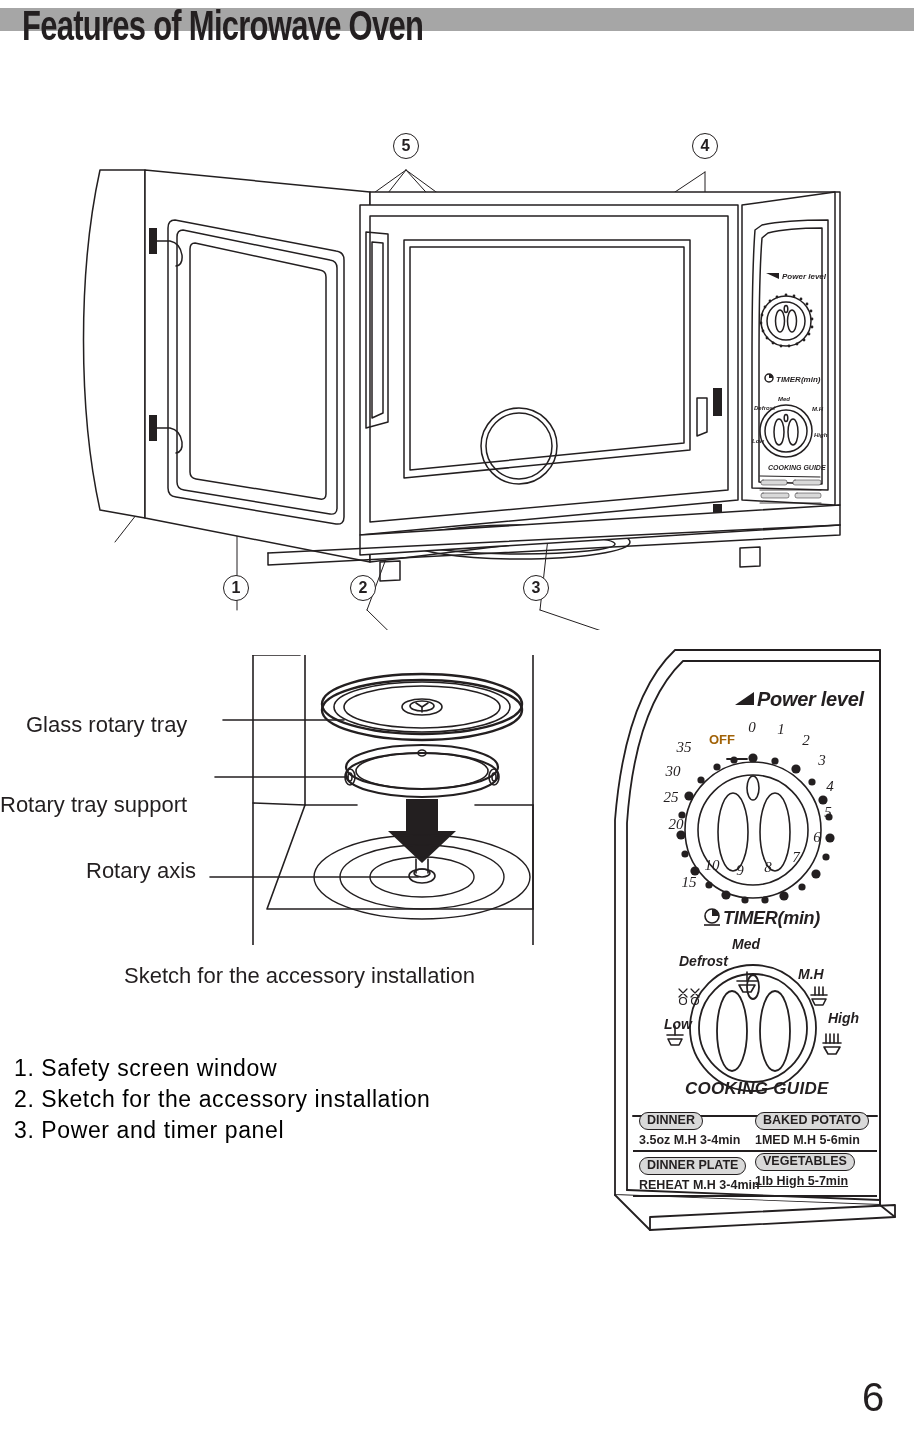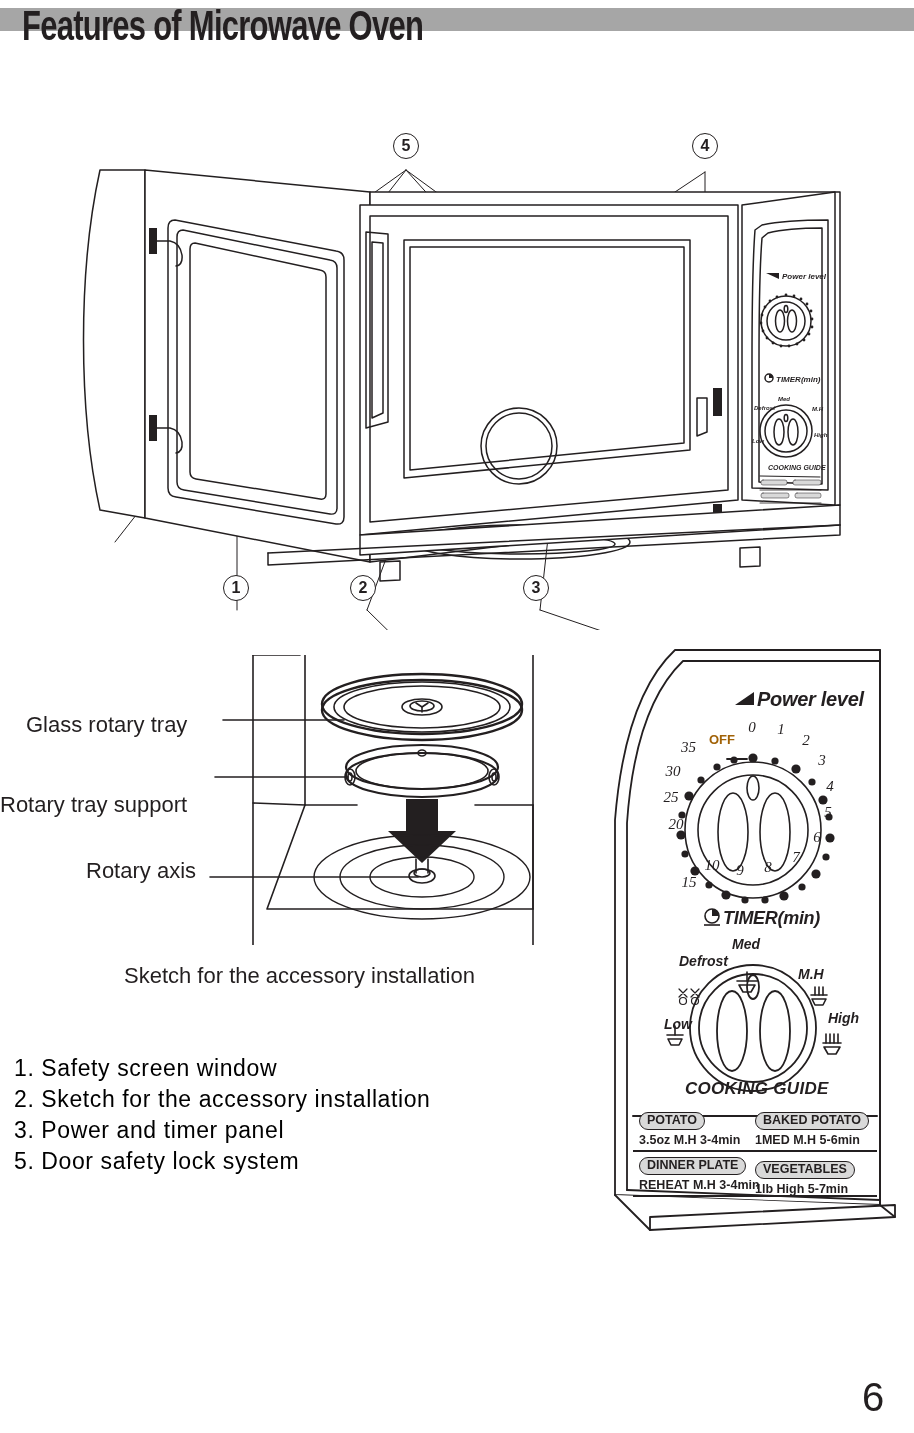--- a/index.html
+++ b/index.html
@@ -458,21 +458,20 @@
 <div class="sketch-label" id="label-glass-tray">Glass rotary tray</div>
 <div class="sketch-label" id="label-tray-support">Rotary tray support</div>
 <div class="sketch-label" id="label-rotary-axis">Rotary axis</div>
 
 <div id="sketch-caption">Sketch for the accessory installation</div>
 
 <div id="feature-list">
   <div class="feature-item">1. Safety screen window</div>
   <div class="feature-item">2. Sketch for the accessory installation</div>
   <div class="feature-item">3. Power and timer panel</div>
-  <div class="feature-item">5. Door safety lock system</div>
 </div>
 
 <div id="control-panel">
   <svg width="300" height="590" viewBox="0 0 300 590" fill="none" stroke="#231f20" stroke-width="1.8" stroke-linejoin="round" stroke-linecap="round">
 
     <path d="M275 5 L70 5 Q20 52 10 175 L10 550 L275 560 Z" fill="#ffffff"></path>
     <path d="M275 16 L78 16 Q30 62 22 178 L22 545" fill="none"></path>
     <path d="M22 545 L275 555"></path>
     <path d="M275 5 L275 560"></path>
 
@@ -568,21 +567,21 @@
 <div class="dial-number" style="left:828px; top:813px;">5</div>
 <div class="dial-number" style="left:817px; top:838px;">6</div>
 <div class="dial-number" style="left:796px; top:858px;">7</div>
 <div class="dial-number" style="left:768px; top:868px;">8</div>
 <div class="dial-number" style="left:740px; top:871px;">9</div>
 <div class="dial-number" style="left:712px; top:866px;">10</div>
 <div class="dial-number" style="left:689px; top:850px;margin-top:24px;">15</div>
 <div class="dial-number" style="left:676px; top:825px;">20</div>
 <div class="dial-number" style="left:671px; top:798px;">25</div>
 <div class="dial-number" style="left:673px; top:772px;">30</div>
-<div class="dial-number" style="left:684px; top:748px;text-align:right;">35</div>
+<div class="dial-number" style="left:684px; top:748px;">35</div>
 <div id="off-label">OFF</div>
 
 <div id="timer-icon">
   <svg width="18" height="18" viewBox="0 0 18 18">
     <circle cx="9" cy="8" r="7" fill="#ffffff" stroke="#231f20" stroke-width="1.6"></circle>
     <path d="M9 1 L9 8 L16 8 A7 7 0 0 0 9 1 Z" fill="#231f20"></path>
     <path d="M1 17 L17 17" stroke="#231f20" stroke-width="1.6"></path>
   </svg>
 </div>
 <div class="panel-text" id="timer-label">TIMER(min)</div>
@@ -591,35 +590,35 @@
 <div class="mode-label" id="mode-med">Med</div>
 <div class="mode-label" id="mode-mh">M.H</div>
 <div class="mode-label" id="mode-high">High</div>
 <div class="mode-label" id="mode-low">Low</div>
 
 <div class="panel-text" id="cooking-guide-label">COOKING GUIDE</div>
 
 <div id="cooking-guide-table">
   <div class="guide-row">
     <div class="guide-cell guide-col-left">
-      <span class="guide-pill">POTATO</span>
+      <span class="guide-pill">DINNER</span>
       <span class="guide-detail">3.5oz M.H 3-4min</span>
     </div>
     <div class="guide-cell guide-col-right">
       <span class="guide-pill">BAKED POTATO</span>
       <span class="guide-detail">1MED M.H 5-6min</span>
     </div>
     <div class="guide-rule" style="top:40px;"></div>
   </div>
   <div class="guide-row">
     <div class="guide-cell guide-col-left" style="top:4px;">
       <span class="guide-pill">DINNER PLATE</span>
       <span class="guide-detail">REHEAT M.H 3-4min</span>
     </div>
-    <div class="guide-cell guide-col-right" style="top:8px;">
+    <div class="guide-cell guide-col-right" style="top:0;text-decoration:underline;">
       <span class="guide-pill">VEGETABLES</span>
       <span class="guide-detail">1lb High 5-7min</span>
     </div>
     <div class="guide-rule" style="top:44px;"></div>
   </div>
 </div>
 
 <div id="page-number">6</div>
 
 </body></html>

